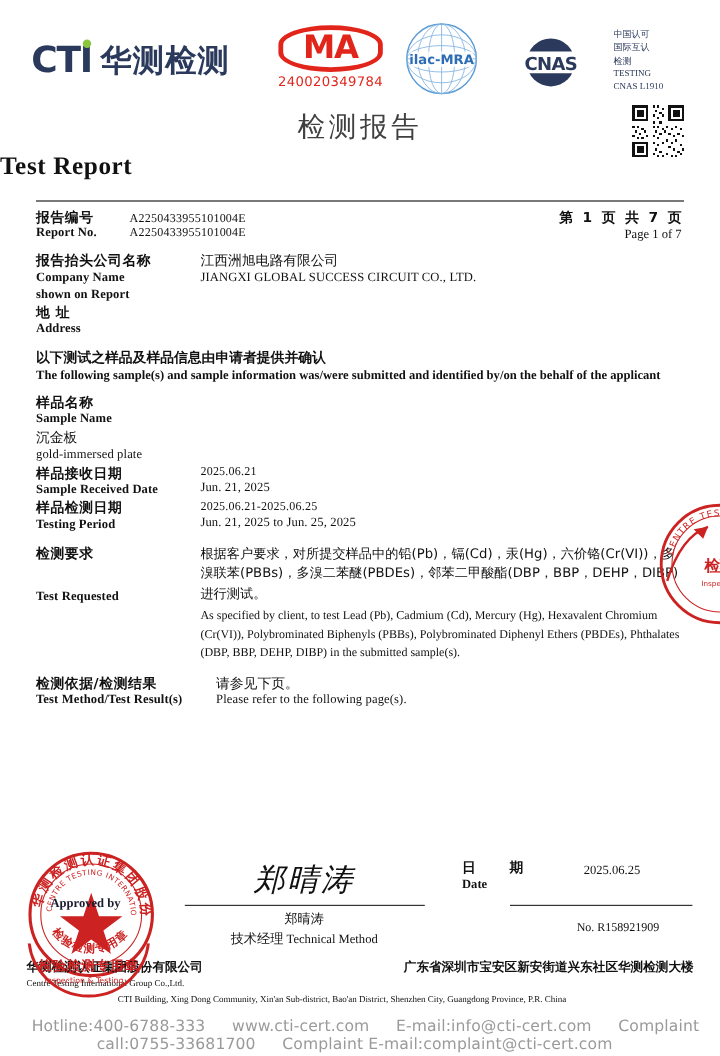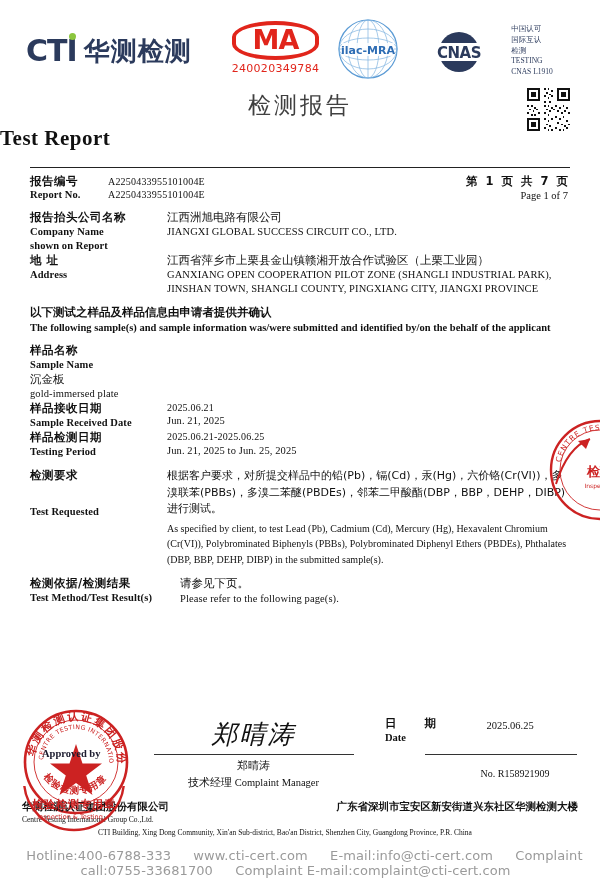--- a/index.html
+++ b/index.html
@@ -576,24 +576,20 @@
         <div class="val-cn">江西洲旭电路有限公司</div>
         <div class="val-en">JIANGXI GLOBAL SUCCESS CIRCUIT CO., LTD.</div>
       </div>
     </div>
 
     <div class="row">
       <div class="lbl stack-lbl">
         <div class="lbl-cn">地      址</div>
         <div class="lbl-en">Address</div>
       </div>
-      <div class="val-col">
-        <div class="val-cn">江西省萍乡市上栗县金山镇赣湘开放合作试验区（上栗工业园）</div>
-        <div class="val-en">GANXIANG OPEN COOPERATION PILOT ZONE (SHANGLI INDUSTRIAL PARK), JINSHAN TOWN, SHANGLI COUNTY, PINGXIANG CITY, JIANGXI PROVINCE</div>
-      </div>
     </div>
 
     <div class="blk">
       <div class="notice-cn">以下测试之样品及样品信息由申请者提供并确认</div>
       <div class="notice-en">The following sample(s) and sample information was/were submitted and identified by/on the behalf of the applicant</div>
     </div>
 
     <div class="row blk-tight">
       <div class="lbl stack-lbl">
         <div class="lbl-cn">样品名称</div>
@@ -690,21 +686,21 @@
         </text>
       </svg>
     </div>
 
     <div class="sig-col">
       <div class="sig-script">郑晴涛</div>
       <div class="sig-line"></div>
       <div class="sig-name">郑晴涛</div>
       <div class="sig-title">
         <span class="cn">技术经理</span>
-        <span>Complaint Manager</span>
+        <span>Technical Method</span>
       </div>
     </div>
 
     <div class="date-col">
       <div class="date-lbl-cn">日      期</div>
       <div class="date-lbl-en">Date</div>
       <div class="date-val">2025.06.25</div>
       <div class="date-line"></div>
       <div class="no-val">No.  R158921909</div>
     </div>

